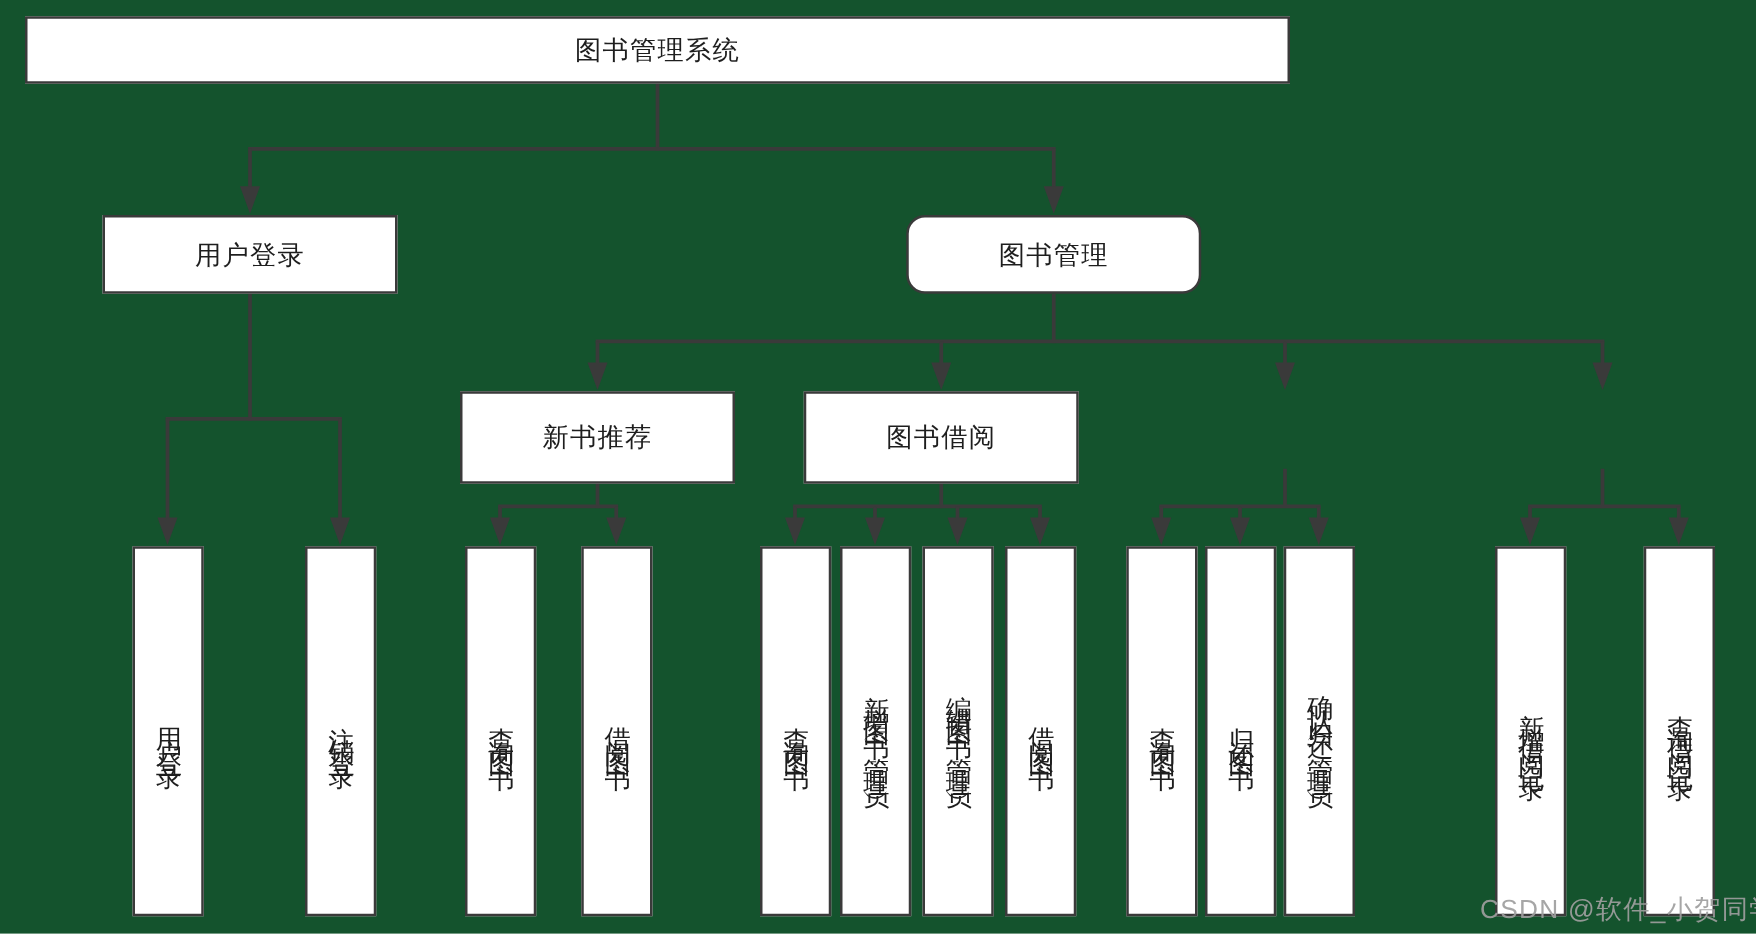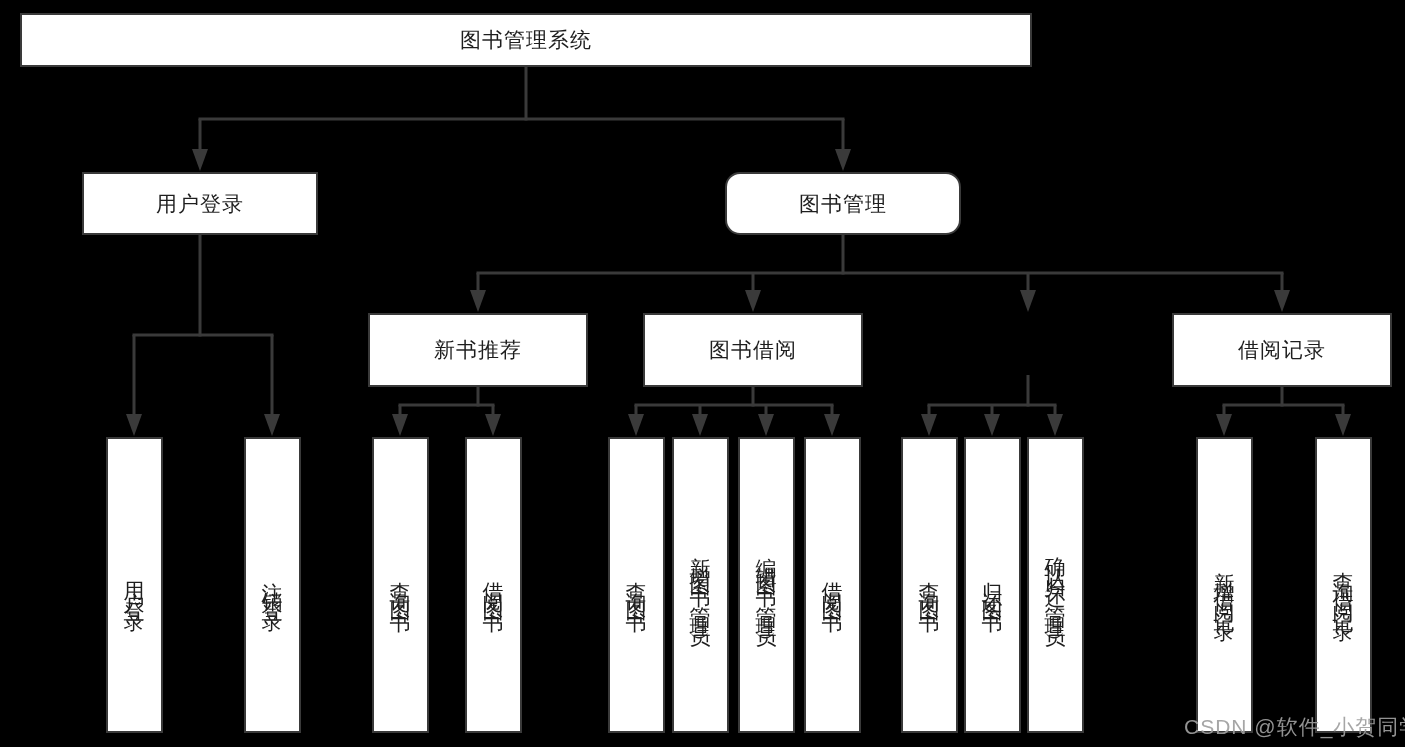--- a/index.html
+++ b/index.html
@@ -1,19 +1,19 @@
 <!DOCTYPE html>
 <html><head>
 <meta charset="utf-8">
 <style>
   html,body{margin:0;padding:0;background:#ffffff;}
   .stage{
     position:relative;
     width:1405px;height:747px;
-    background:#000000;
+    background:#14532d;
     font-family:"Liberation Sans","DejaVu Sans",sans-serif;
     overflow:hidden;
   }
   .connectors{position:absolute;left:0;top:0;}
   .box{
     position:absolute;
     box-sizing:border-box;
     background:#ffffff;
     border:2.5px solid #3a3a3a;
     display:flex;align-items:center;justify-content:center;
@@ -123,23 +123,20 @@
   <div class="box lvl2" style="left:725px;border-radius:15px;">
     <span>图书管理</span>
   </div>
 
   <div class="box lvl3" style="left:368px;">
     <span>新书推荐</span>
   </div>
   <div class="box lvl3" style="left:643px;">
     <span>图书借阅</span>
   </div>
-  <div class="box lvl3" style="left:1172px;">
-    <span>借阅记录</span>
-  </div>
 
   <div class="box leaf" style="left:106px;">
     <span class="vtext">用户登录</span>
   </div>
   <div class="box leaf" style="left:244px;">
     <span class="vtext">注销登录</span>
   </div>
 
   <div class="box leaf" style="left:372px;">
     <span class="vtext">查询图书</span>

